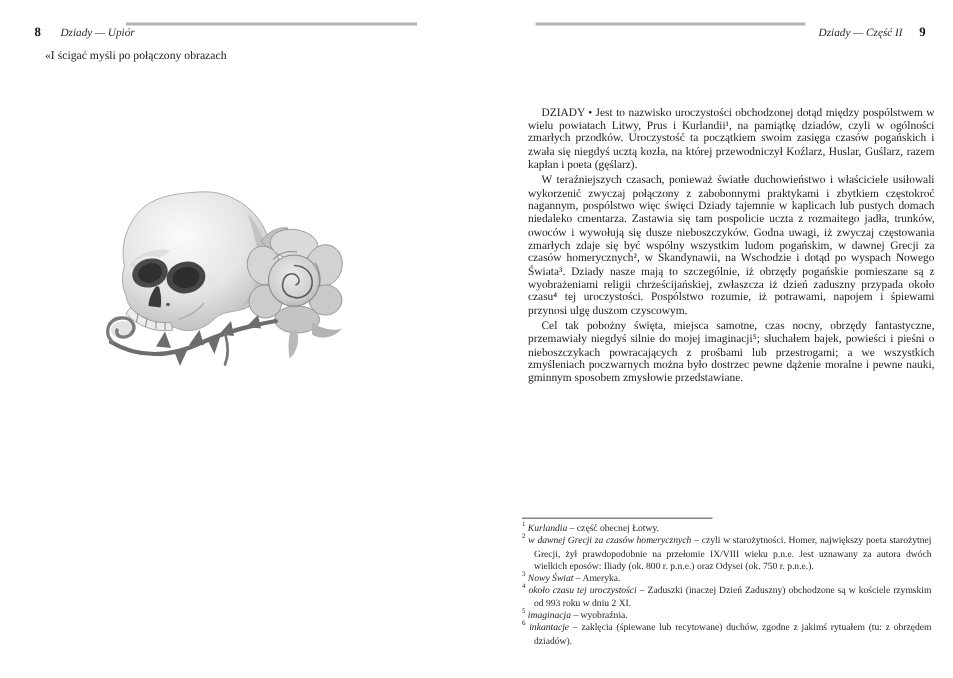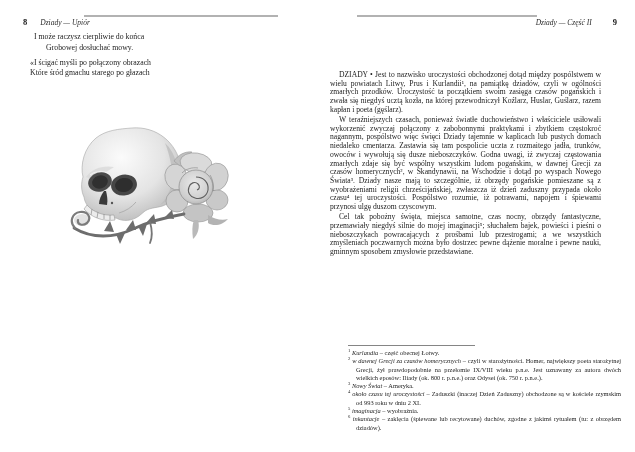--- a/index.html
+++ b/index.html
@@ -8,38 +8,38 @@
     font-family:"Liberation Serif","DejaVu Serif",serif; color:#1e1e1e;
     overflow:hidden;
   }
   
   .runhead { position:absolute; top:11px; white-space:nowrap; }
   .runhead-left  { left:23px; }
   .runhead-right { right:18px; }
   .pagenum { font-weight:bold; font-size:8.5px; color:#161616; }
   .head-title { font-style:italic; font-size:7.5px; color:#2b2b2b; }
   .runhead-left .head-title  { margin-left:9px; }
-  .runhead-right .head-title { margin-right:17px; }
+  .runhead-right .head-title { margin-right:7px; }
   .head-rule { position:absolute; top:15px; height:2px; background:#b2b2b2; }
   .rule-left  { left:84px;  width:194px; }
   .rule-right { left:357px; width:180px; }
 
   
   .verse { position:absolute; left:30px; top:32px; font-size:7.8px; line-height:10.8px; color:#222; }
   .stanza { margin:0 0 4px 0; }
   .stanza-first { margin-left:4px; }
   .vline { white-space:nowrap; }
   .v-indent { padding-left:12px; }
 
   
   .illustration { position:absolute; left:70px; top:125px; width:160px; height:130px; }
 
   
   .body-text {
-    position:absolute; left:330px; top:71px; width:271px;
+    position:absolute; left:352px; top:71px; width:271px;
     font-size:7.6px; line-height:8.7px; text-align:justify; color:#1c1c1c;
   }
   .body-text p { margin:0 0 1.5px 0; text-indent:9px; }
 
   
   .footnotes {
     position:absolute; left:348px; top:345px; width:273px;
     font-size:6.4px; line-height:8.3px; color:#242424; text-align:justify;
   }
   .fn-rule { width:127px; height:1px; background:#858585; margin-bottom:3px; }
@@ -53,27 +53,22 @@
 <div class="spread">
 
   <div>
     <div class="runhead runhead-left">
       <span class="pagenum">8</span>
       <span class="head-title">Dziady — Upiór</span>
     </div>
     <div class="head-rule rule-left"></div>
 
     <div class="verse">
-      <div class="stanza stanza-first">
-        <div class="vline">I może raczysz cierpliwie do końca</div>
-        <div class="vline v-indent">Grobowej dosłuchać mowy.</div>
-      </div>
       <div class="stanza">
         <div class="vline">«I ścigać myśli po połączony obrazach</div>
-        <div class="vline">Które śród gmachu starego po głazach</div>
       </div>
     </div>
 
     <svg class="illustration" viewBox="0 0 160 130" aria-hidden="true">
       <defs>
         <radialGradient id="gSkull" cx="40%" cy="32%" r="78%">
           <stop offset="0%" stop-color="#fbfbfb"></stop>
           <stop offset="55%" stop-color="#e4e4e4"></stop>
           <stop offset="85%" stop-color="#c4c4c4"></stop>
           <stop offset="100%" stop-color="#b1b1b1"></stop>

